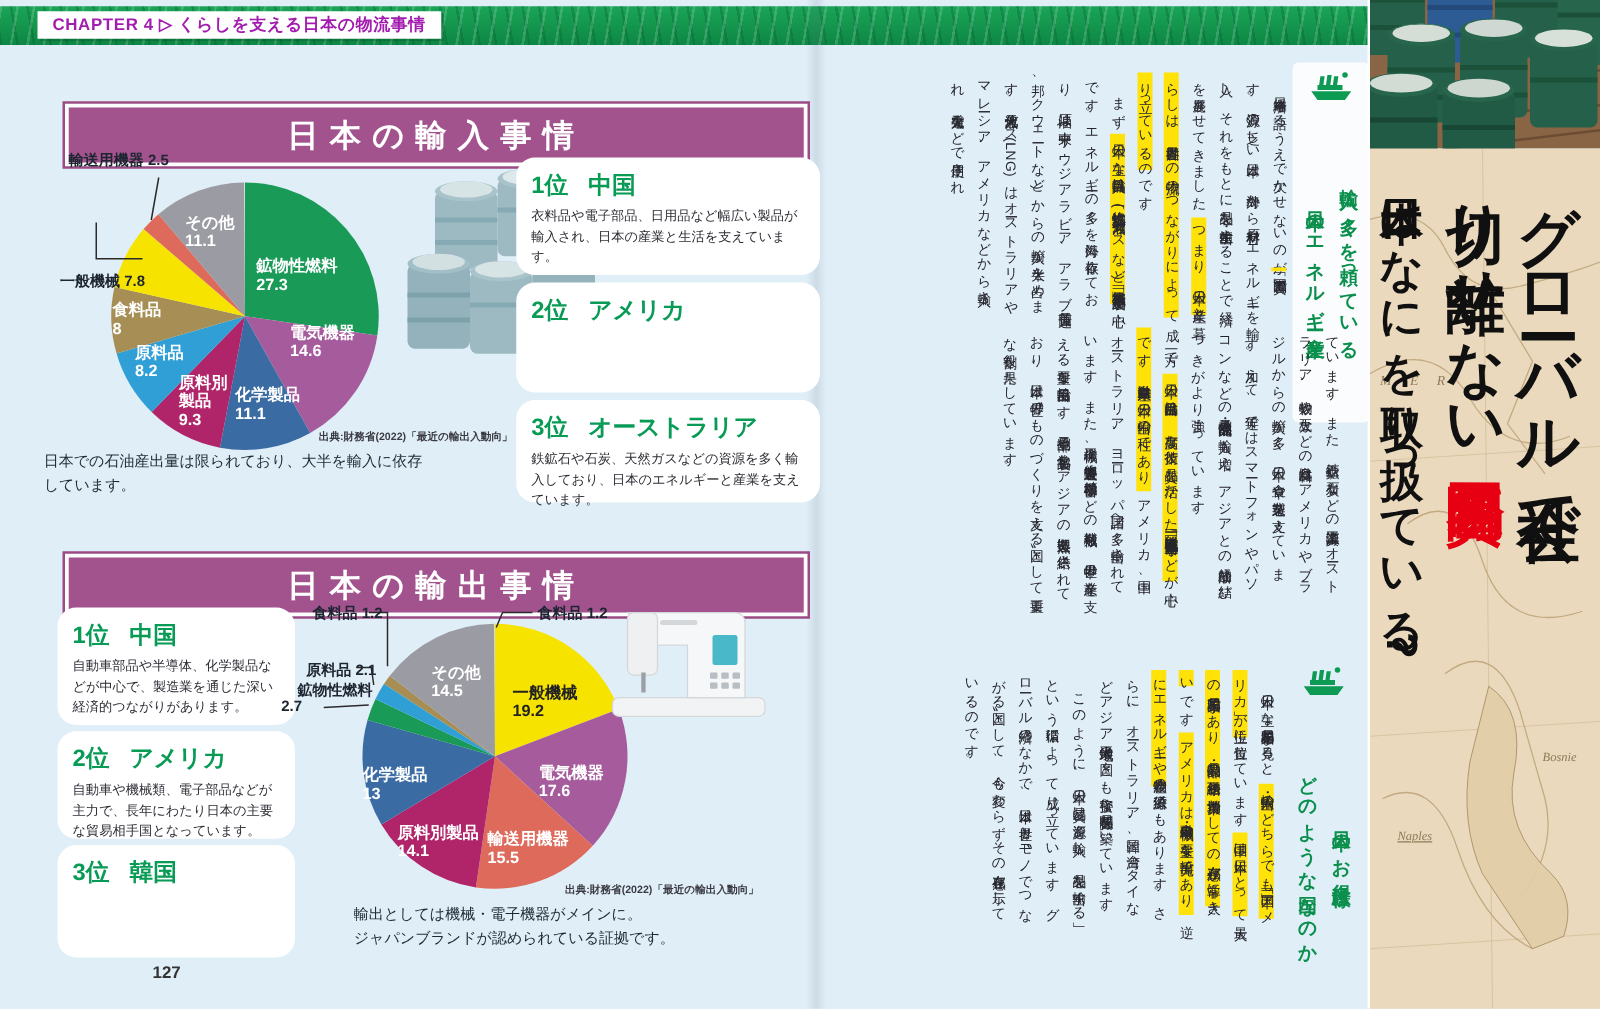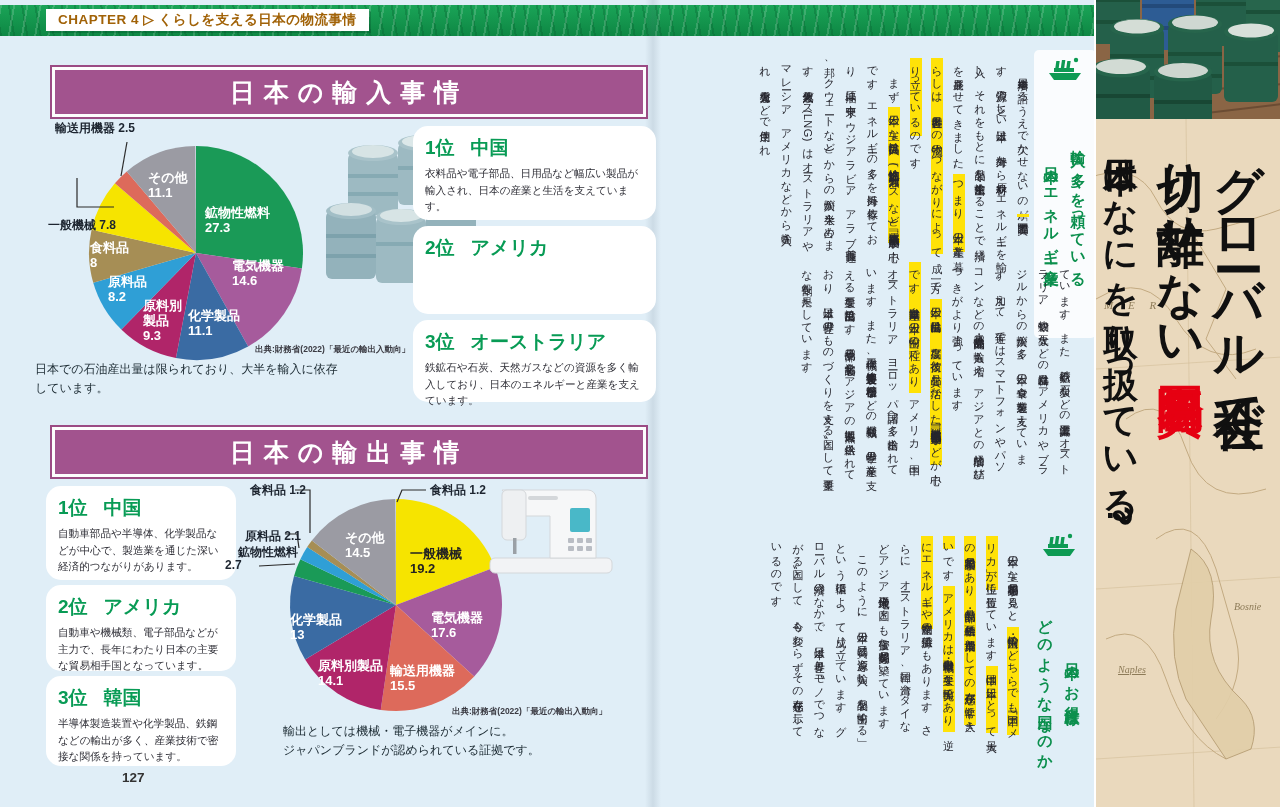--- a/index.html
+++ b/index.html
@@ -15,31 +15,30 @@
   .chapter-banner{
     left:0;top:5px;width:1094px;height:31px;
     background:
       repeating-linear-gradient(100deg, rgba(255,255,255,.16) 0 2px, transparent 2px 13px),
       repeating-linear-gradient(80deg, rgba(6,90,44,.30) 0 2px, transparent 2px 13px),
       linear-gradient(#1aa457,#0e8744);
   }
   .chapter-label{
     position:absolute;left:30px;top:4px;height:22px;
     background:#fff;padding:0 12px;display:flex;align-items:center;
-    font-size:13.5px;font-weight:800;color:#a16207;letter-spacing:.5px;
+    font-size:13.5px;font-weight:800;color:#a21caf;letter-spacing:.5px;
     box-shadow:2px 2px 0 rgba(0,60,30,.25);
-    margin-left:16px;
   }
 
   
   .section-banner{
     left:52px;width:588px;height:44px;
     background:#a2538e;border:3px solid #fdfdfd;box-shadow:0 0 0 2px #9b4b84;
     display:flex;align-items:center;justify-content:center;
-    color:#fff;font-size:25px;font-weight:800;letter-spacing:9px;
+    color:#fff;font-size:25px;font-weight:800;letter-spacing:9px;margin-top:16px;
   }
 
   
   .rank-box{
     background:#ffffff;border-radius:15px;padding:9px 12px 8px;box-sizing:border-box;
   }
   .rank-head{color:#089b55;font-weight:800;font-size:19px;display:flex;align-items:baseline;}
   .rank-head .rname{margin-left:16px;}
   .rank-desc{font-size:10.6px;line-height:1.58;color:#2e2e36;margin-top:4px;}
 
@@ -295,21 +294,20 @@
       <span>2位</span>
       <span class="rname">アメリカ</span>
     </div>
   <div class="rank-desc">自動車や機械類、電子部品などが主力で、長年にわたり日本の主要な貿易相手国となっています。</div>
 </div>
 <div class="rank-box abs" style="left:46px;top:676px;width:190px;height:90px;">
   <div class="rank-head">
       <span>3位</span>
       <span class="rname">韓国</span>
     </div>
-  <div class="rank-desc">半導体製造装置や化学製品、鉄鋼などの輸出が多く、産業技術で密接な関係を持っています。</div>
 </div>
 
 <div class="chart-wrap abs" style="left:218px;top:478px;width:522px;height:252px;">
   <svg width="522" height="252" viewBox="0 0 522 252">
     <g>
         <path d="M178 127 L178.00 21.00 A106 106 0 0 1 277.04 89.22 Z" fill="#f6e400"></path>
         <path d="M178 127 L277.04 89.22 A106 106 0 0 1 256.18 198.59 Z" fill="#a65b9c"></path>
         <path d="M178 127 L256.18 198.59 A106 106 0 0 1 162.73 231.90 Z" fill="#dd6a5b"></path>
         <path d="M178 127 L162.73 231.90 A106 106 0 0 1 87.10 181.53 Z" fill="#b02569"></path>
         <path d="M178 127 L87.10 181.53 A106 106 0 0 1 76.03 98.07 Z" fill="#3a6ba3"></path>

